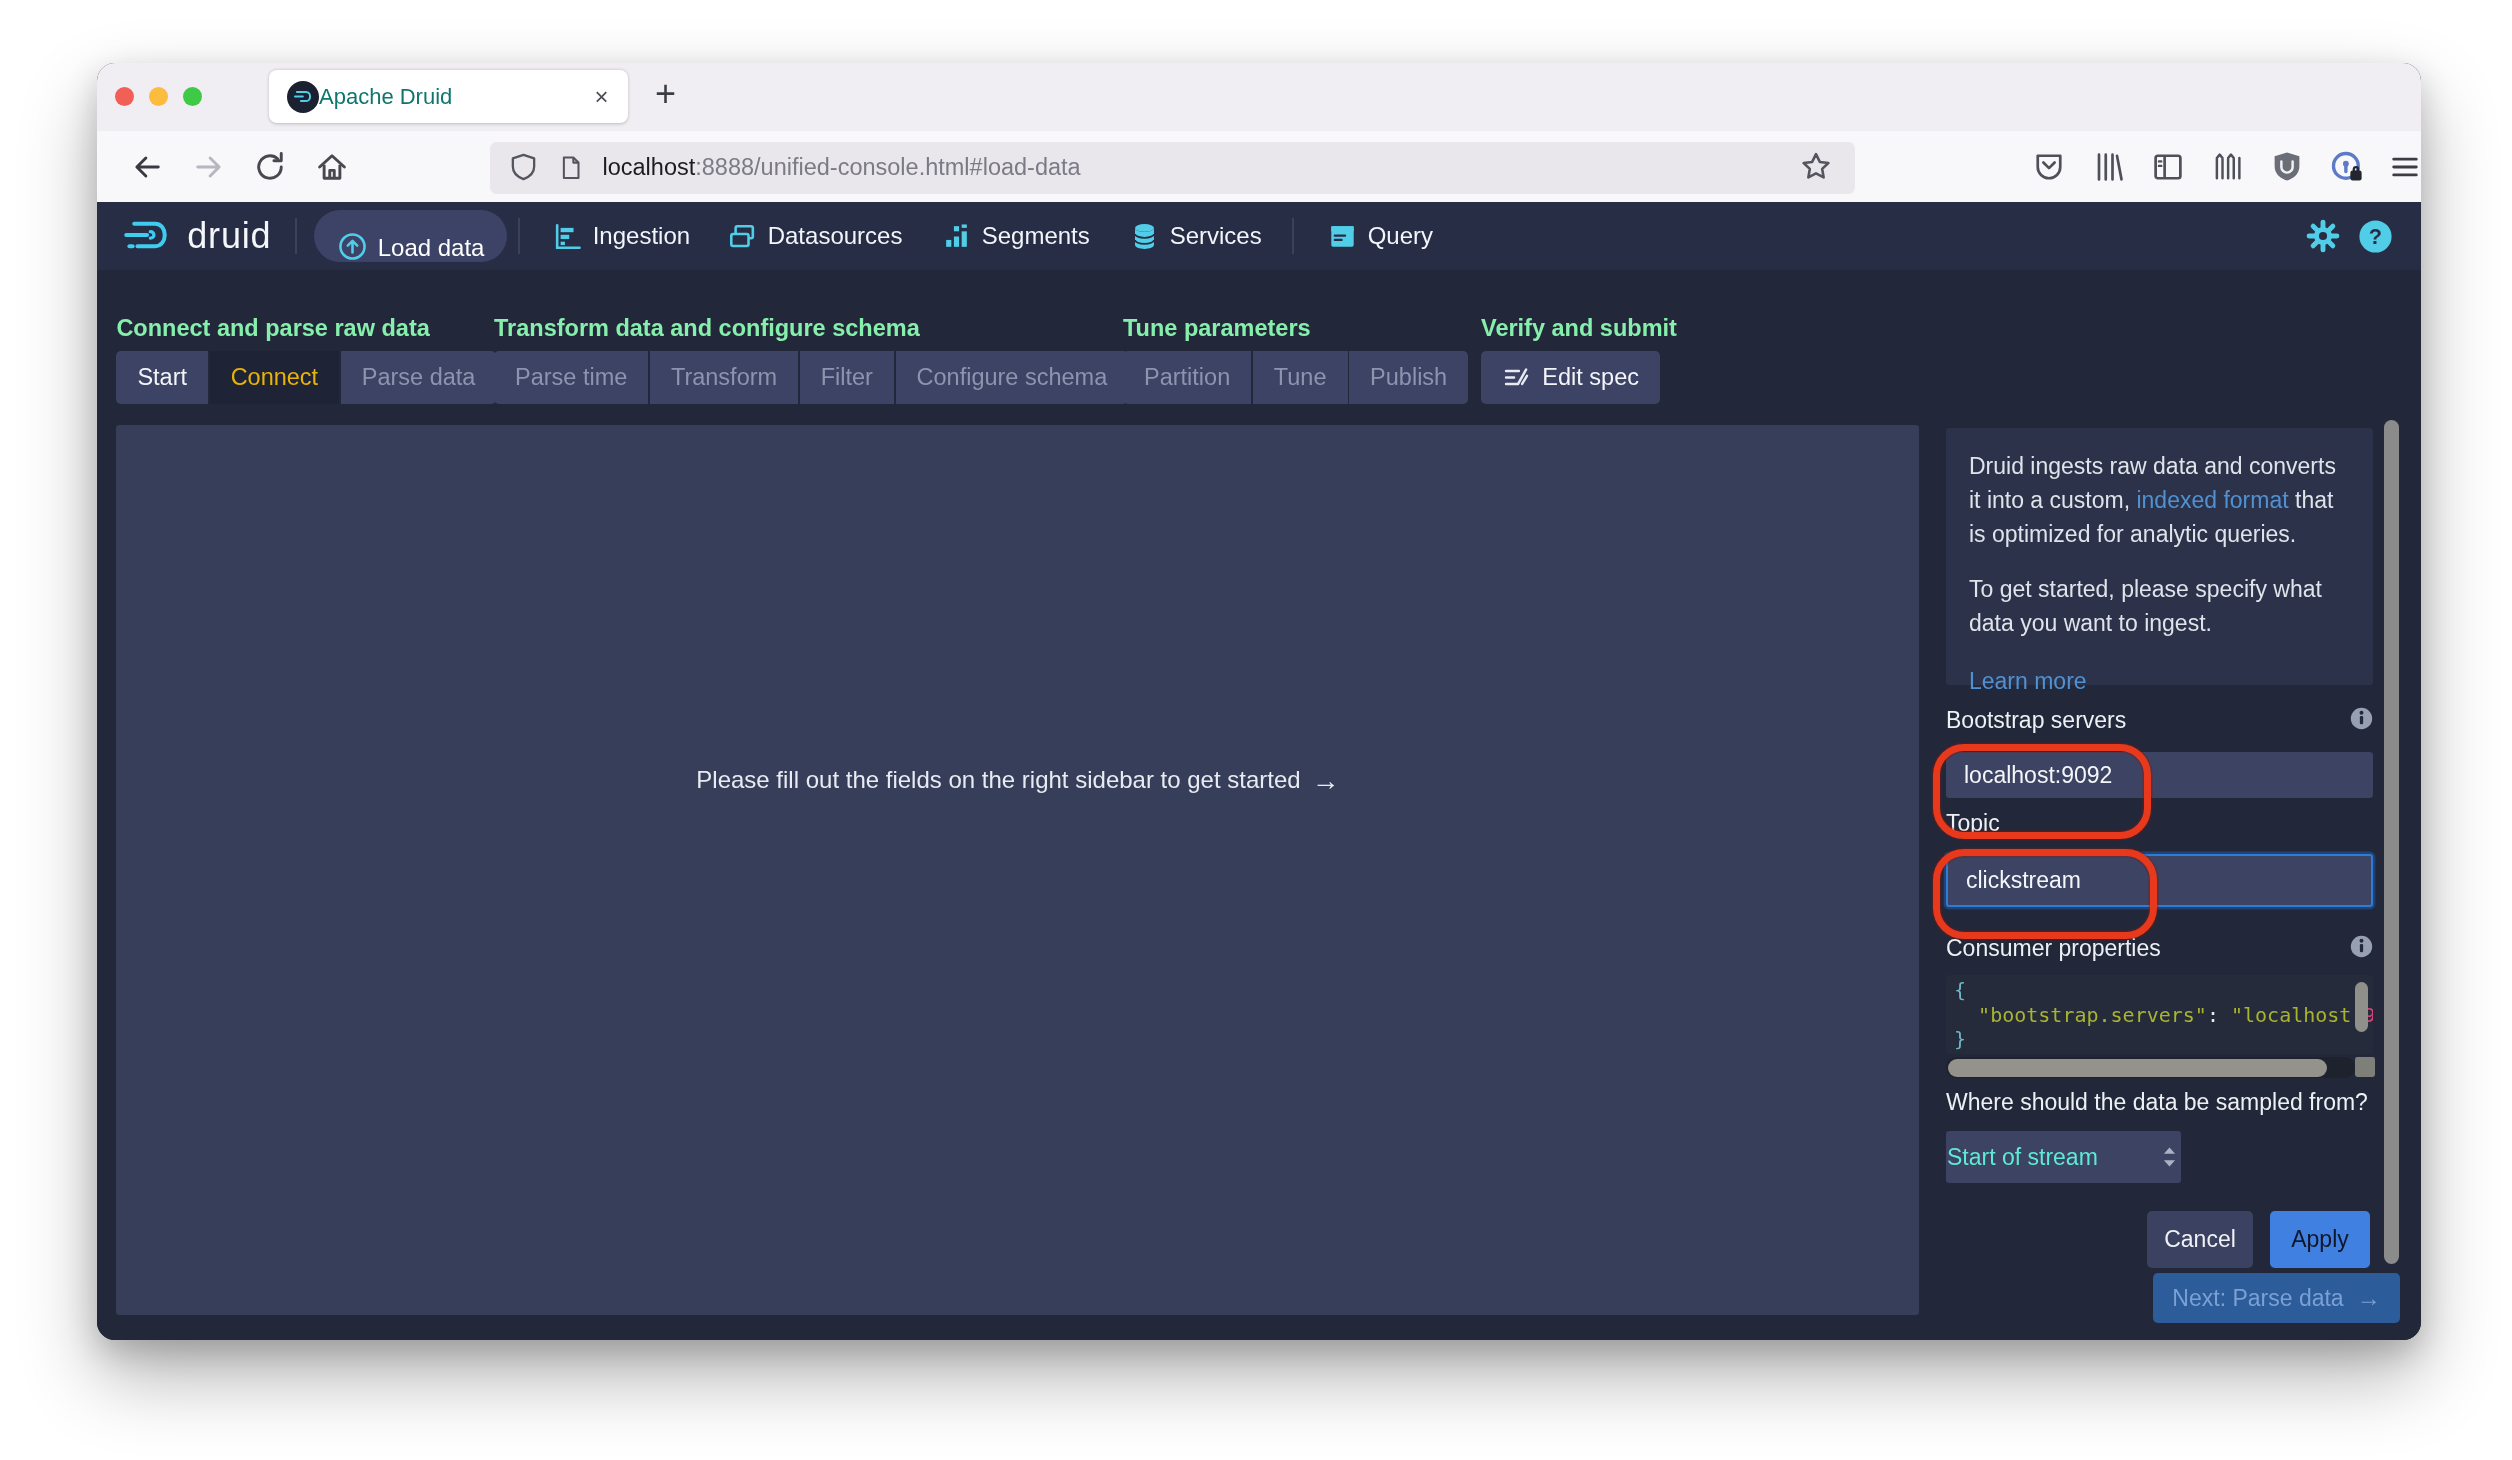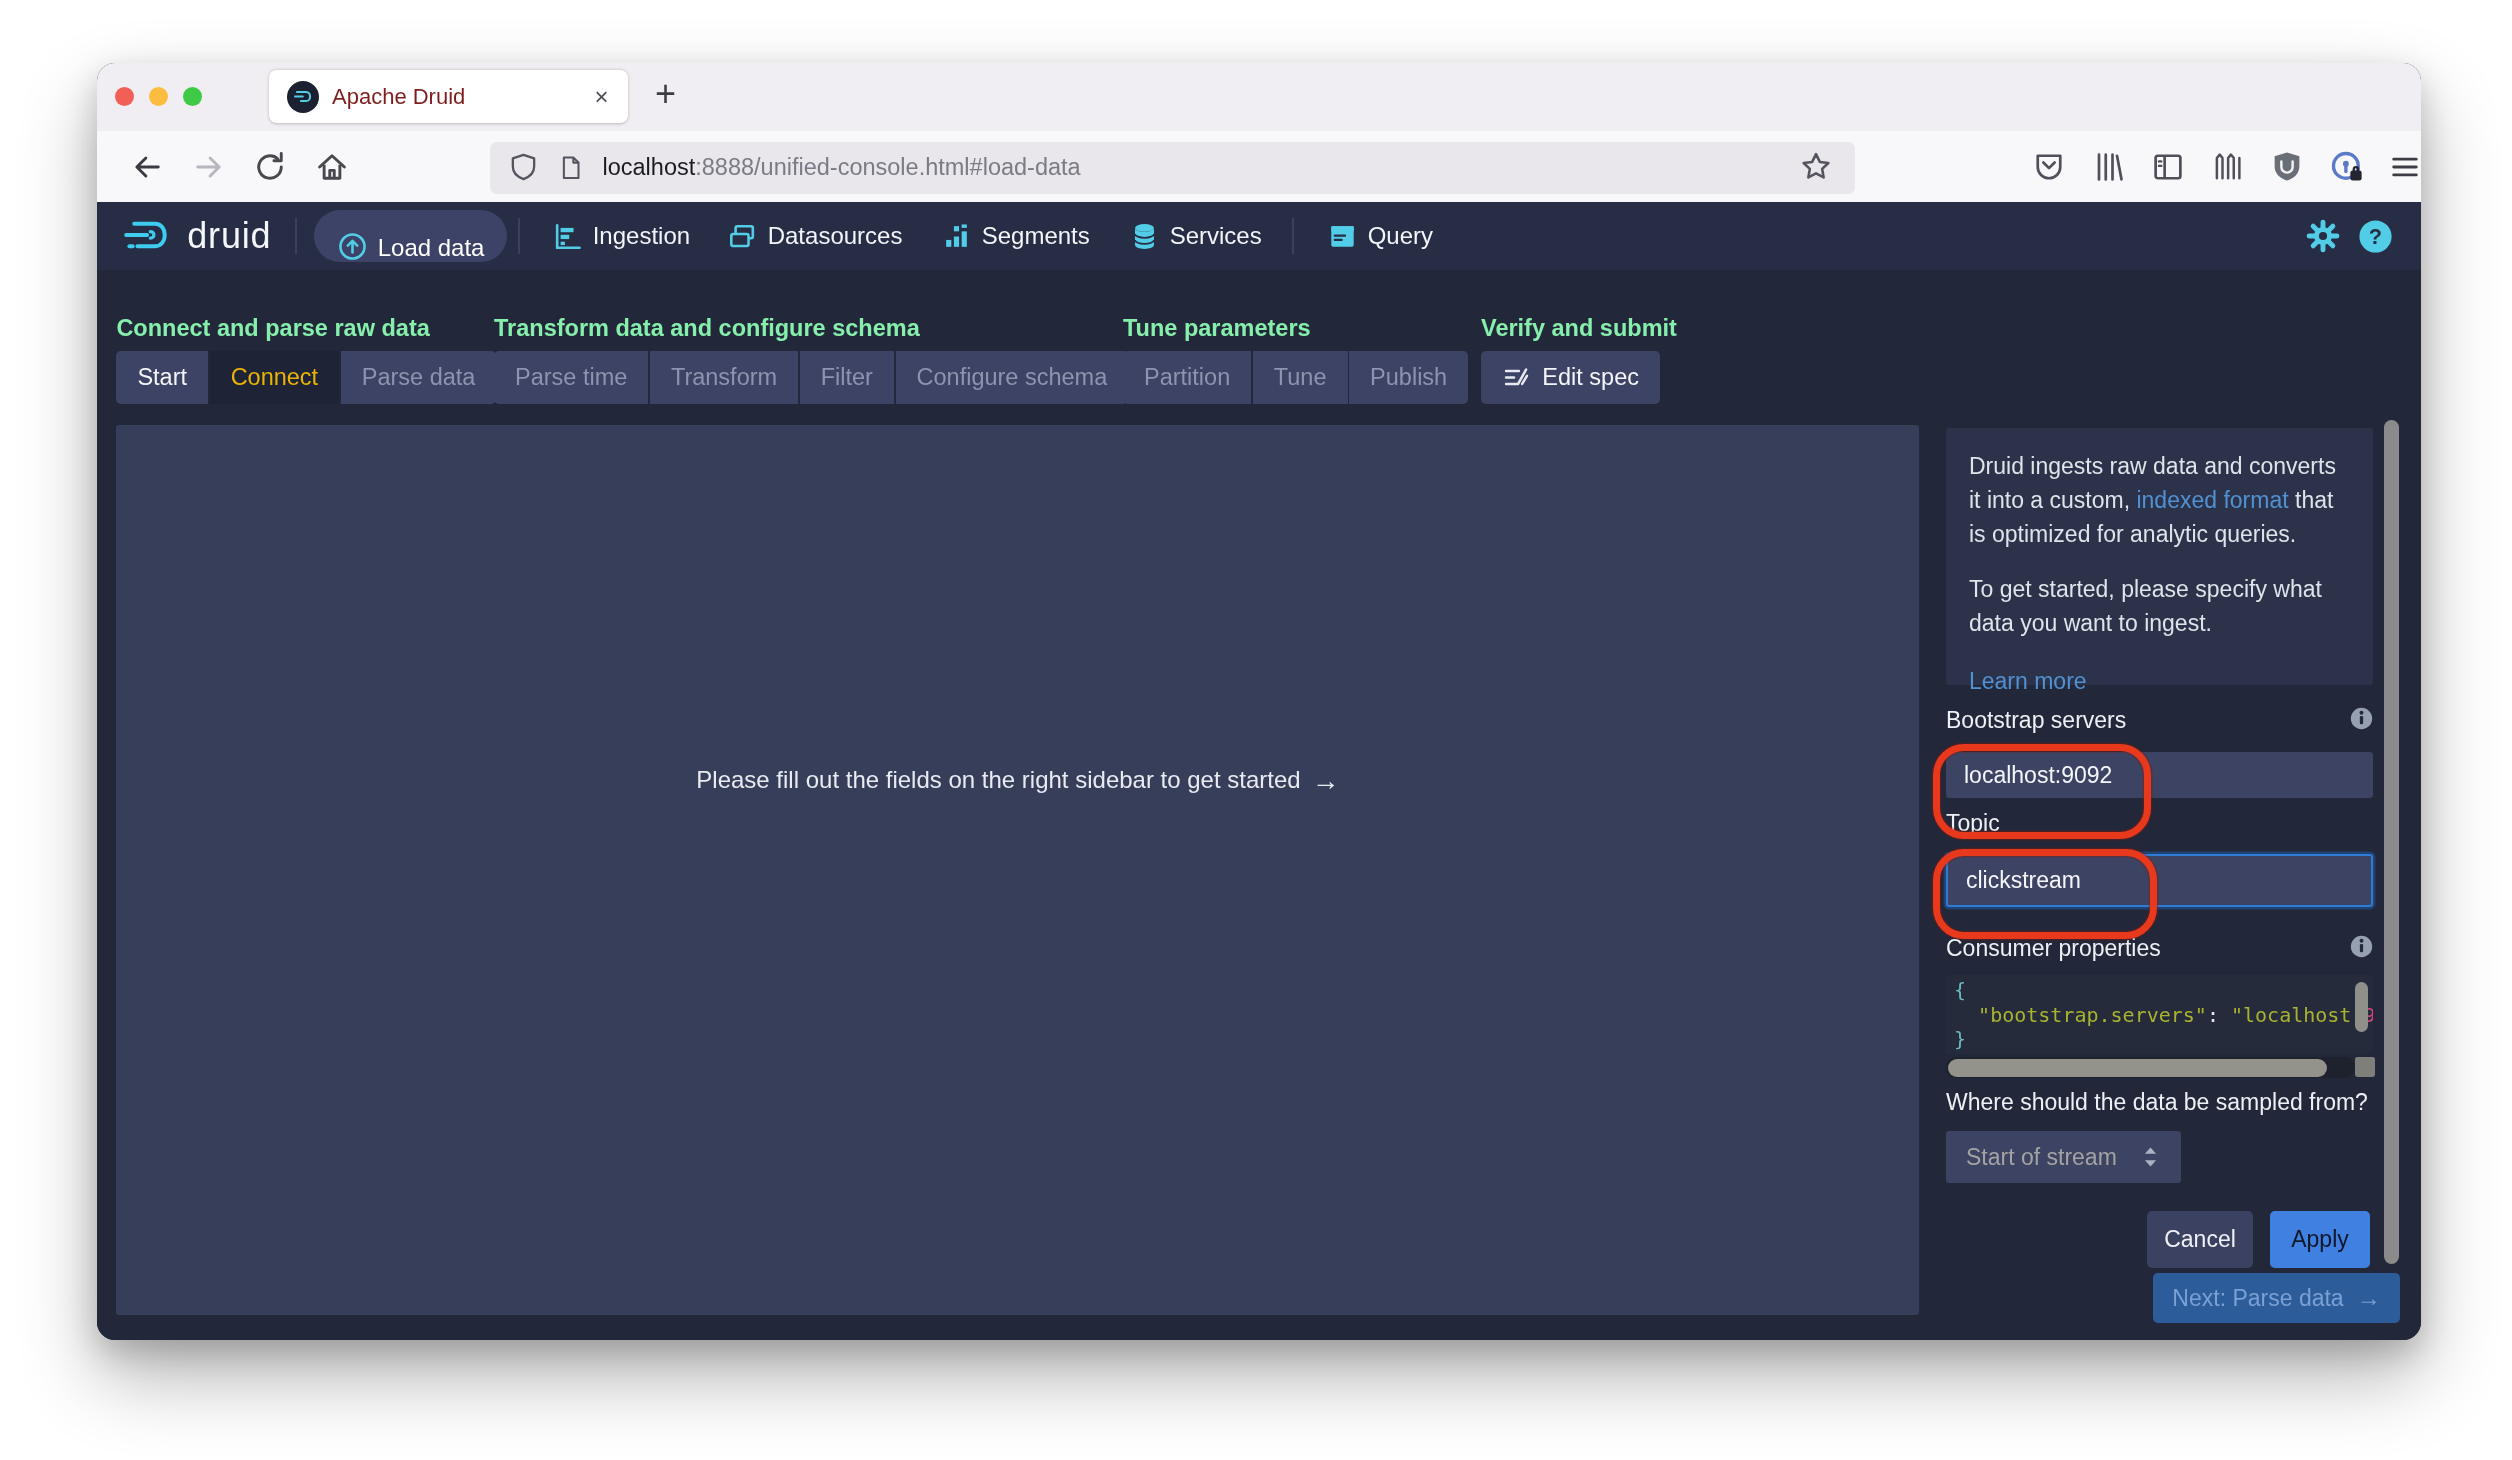--- a/index.html
+++ b/index.html
@@ -6,21 +6,21 @@
   body{width:2512px;height:1460px;background:#ffffff;font-family:"Liberation Sans",sans-serif;position:relative}
   .window{position:absolute;left:97px;top:63px;width:2324px;height:1277px;border-radius:18px;overflow:hidden;
           background:#222839;box-shadow:0 36px 77px rgba(0,0,0,.30),0 11.3px 31px rgba(0,0,0,.17)}
   
   .tabbar{position:absolute;left:0;top:0;width:100%;height:68px;background:#f0eef2;border-bottom:0.8px solid #e2e0e5}
   .traffic{position:absolute;top:24px;width:19.4px;height:19.4px;border-radius:50%}
   .t-red{left:18px;background:#f25f57}.t-yellow{left:52px;background:#fcbc40}.t-green{left:86px;background:#3ec946}
   .tab{position:absolute;left:172px;top:7.3px;width:359px;height:53px;background:#ffffff;border-radius:8px;
        box-shadow:0 0.8px 3.2px rgba(0,0,0,.22);display:flex;align-items:center}
   .favicon{width:32px;height:32px;border-radius:50%;background:#1b2130;margin-left:18px;display:flex;align-items:center;justify-content:center;flex:0 0 auto}
-  .tab-title{margin-left:13px;font-size:22px;color:#7f1d1d;white-space:nowrap;flex:1 1 auto}
+  .tab-title{font-size:22px;color:#0f766e;white-space:nowrap;flex:1 1 auto}
   .tab-close{margin-right:19.4px;font-size:24px;color:#4e4e57;line-height:1}
   .newtab{position:absolute;left:558px;top:9.7px;font-size:36px;font-weight:300;color:#3c3c44}
   .toolbar{position:absolute;left:0;top:68px;width:100%;height:71px;background:#f8f7fa}
   .tb-ic{position:absolute;top:18px;width:36px;height:36px}
   .urlfield{position:absolute;left:393px;top:10.5px;width:1365px;height:52px;border-radius:6.5px;background:#e9e7ec;display:flex;align-items:center}
   .url-ic{margin-left:18px;flex:0 0 auto}
   .urltext{margin-left:18px;font-size:23.5px;white-space:nowrap}
   .url-host{color:#1c1b22}.url-rest{color:#7b7b86}
   .url-star{position:absolute;right:21px;top:7.3px}
   
@@ -59,22 +59,22 @@
          color:#f4f6fa;font-size:23px;display:flex;align-items:center;padding-left:18px}
   .editor{position:absolute;left:0;top:547px;width:427px;height:79px;background:#262b3c;border-radius:2.4px;overflow:hidden;
           font-family:"DejaVu Sans Mono",monospace;font-size:20px;line-height:24px;white-space:pre}
   .eline{position:absolute;left:8px}
   .tok-brace{color:#6fb8c6}.tok-key{color:#a8b42e}.tok-colon{color:#e8e8e8}.tok-str{color:#a8b42e}.tok-num{color:#e0447c}
   .vthumb{position:absolute;right:4.9px;top:6.5px;width:13px;height:50px;background:#90908a;border-radius:6.5px}
   .hscroll{position:absolute;left:0;top:629px;width:409px;height:21px;background:#1e222d;border-radius:10.5px}
   .hthumb{position:absolute;left:1.6px;top:1.6px;width:379px;height:18px;background:#93938b;border-radius:9px}
   .hcorner{position:absolute;left:409px;top:629px;width:20px;height:20px;background:#7f7f79;border-radius:2.4px}
   .select{position:absolute;left:0;top:703px;width:235px;height:52px;background:#3c4363;border-radius:3.2px;
-          display:flex;align-items:center;justify-content:space-between;padding:0 20px;box-sizing:border-box;
-          color:#a3a3a3;font-size:23px}
+          display:flex;align-items:center;justify-content:space-between;padding:0 1px;box-sizing:border-box;
+          color:#5eead4;font-size:23px}
   .btn{position:absolute;height:57px;border-radius:4.9px;display:flex;align-items:center;justify-content:center;font-size:23px}
   .btn-cancel{left:201px;top:783px;width:106px;background:#3a4161;color:#f0f2f6}
   .btn-apply{left:324px;top:783px;width:100px;background:#4080e0;color:#0f172a}
   .btn-next{position:absolute;left:2056px;top:1071px;width:247px;height:50px;background:#2d5c9b;border-radius:4.9px;
             display:flex;align-items:center;justify-content:center;color:#7aa0d4;font-size:23px}
   .btn-next .arr{margin-left:13px;font-size:24px;font-weight:700}
   .pagescroll{position:absolute;left:2287px;top:218px;width:14.6px;height:844px;background:#8b8b8b;border-radius:8px}
   .annot{position:absolute;border:7.3px solid #e8391d;border-radius:31px;box-shadow:0 0 0 1.6px rgba(140,20,5,.35), inset 0 0 0 1.6px rgba(140,20,5,.35)}
   .annot1{left:1836px;top:542px;width:204px;height:81px}
   .annot2{left:1836px;top:647px;width:210px;height:76px}

